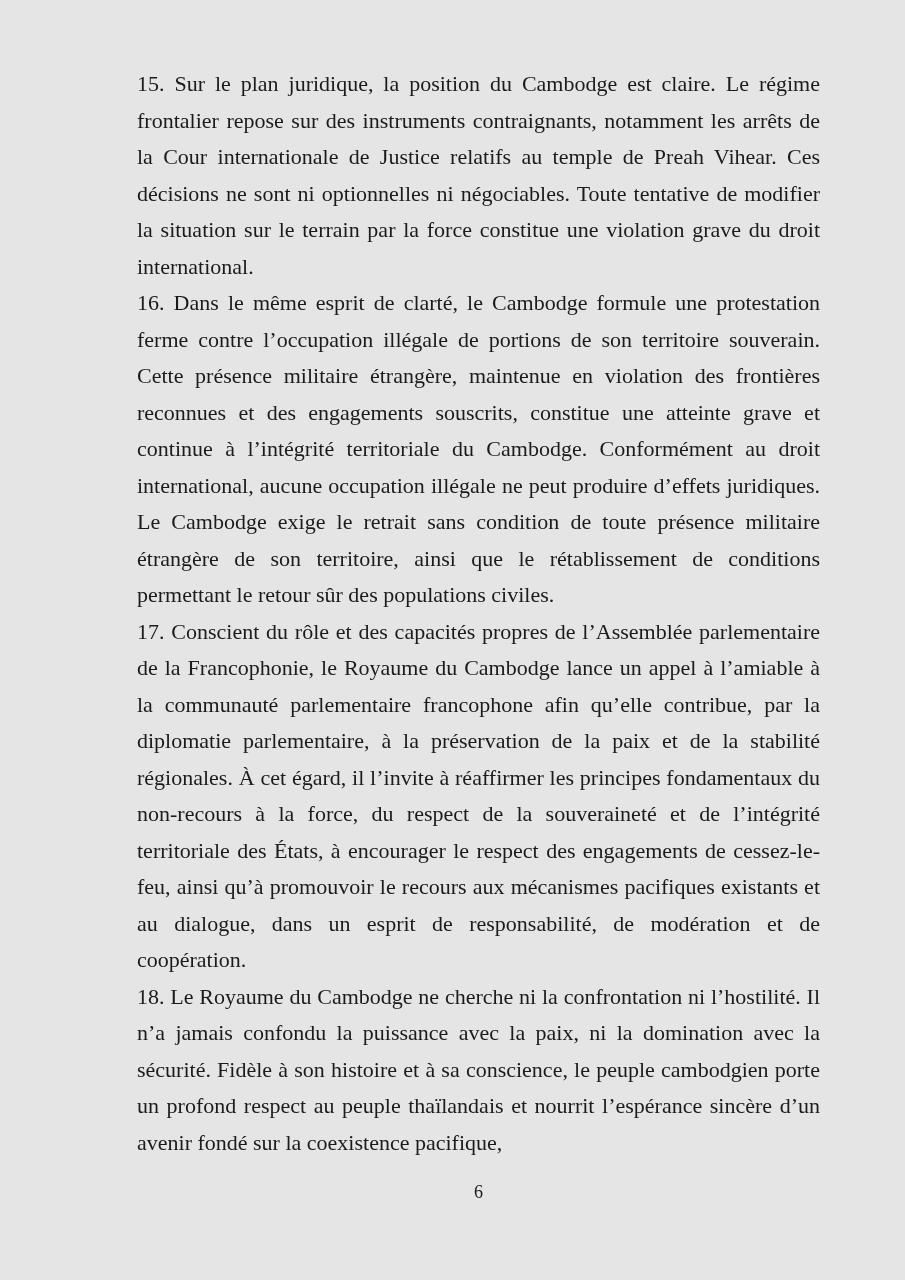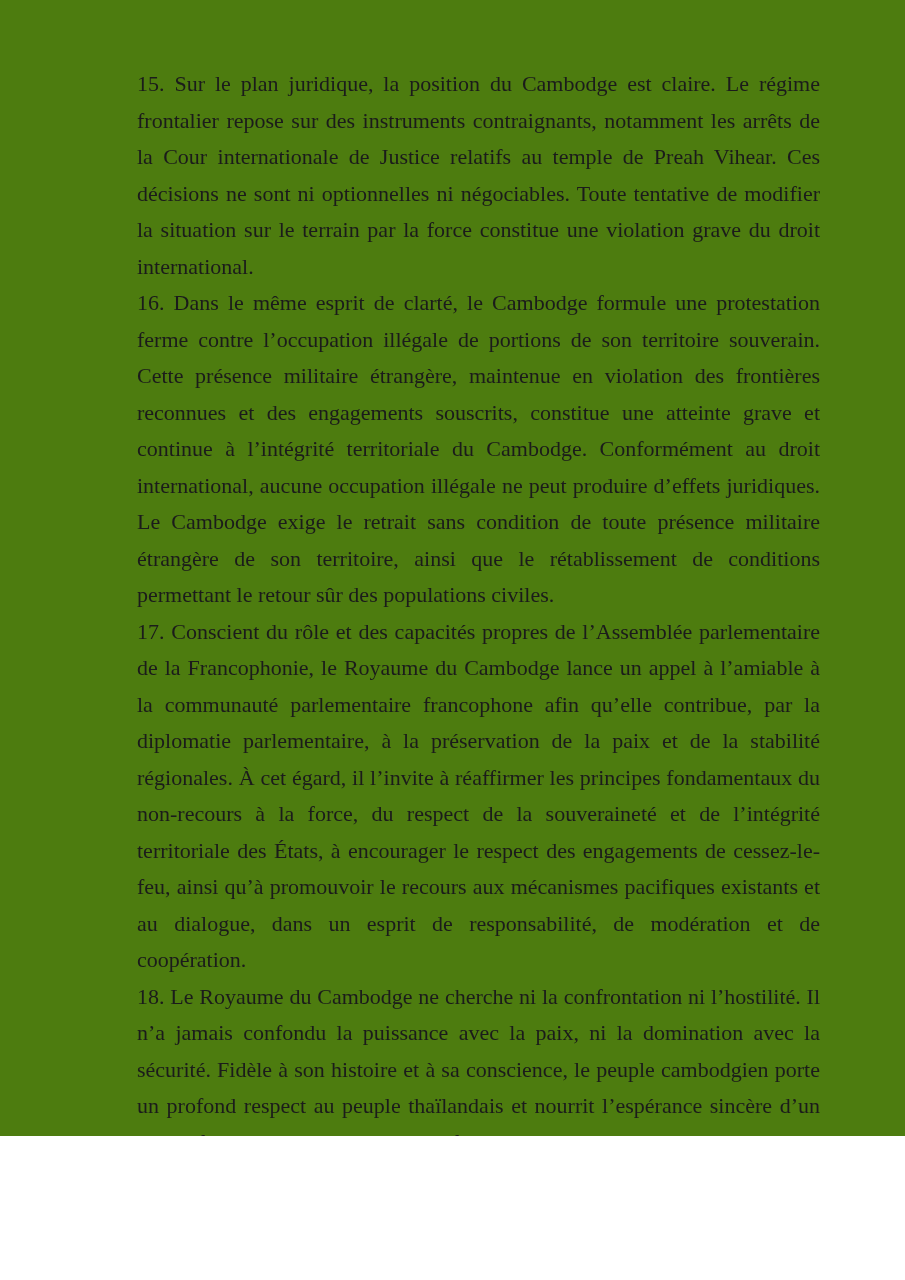--- a/index.html
+++ b/index.html
@@ -8,22 +8,22 @@
   }
   body {
     width: 905px;
     height: 1280px;
     background: #ffffff;
     font-family: "Liberation Serif", "DejaVu Serif", serif;
   }
   .page {
     position: relative;
     width: 905px;
-    height: 1136px;
-    background: #4d7c0f;
+    height: 1280px;
+    background: #e5e5e5;
     overflow: hidden;
   }
   .content {
     position: absolute;
     left: 137px;
     top: 66px;
     width: 683px;
     color: #1b1b1b;
     font-size: 22px;
     line-height: 36.5px;

